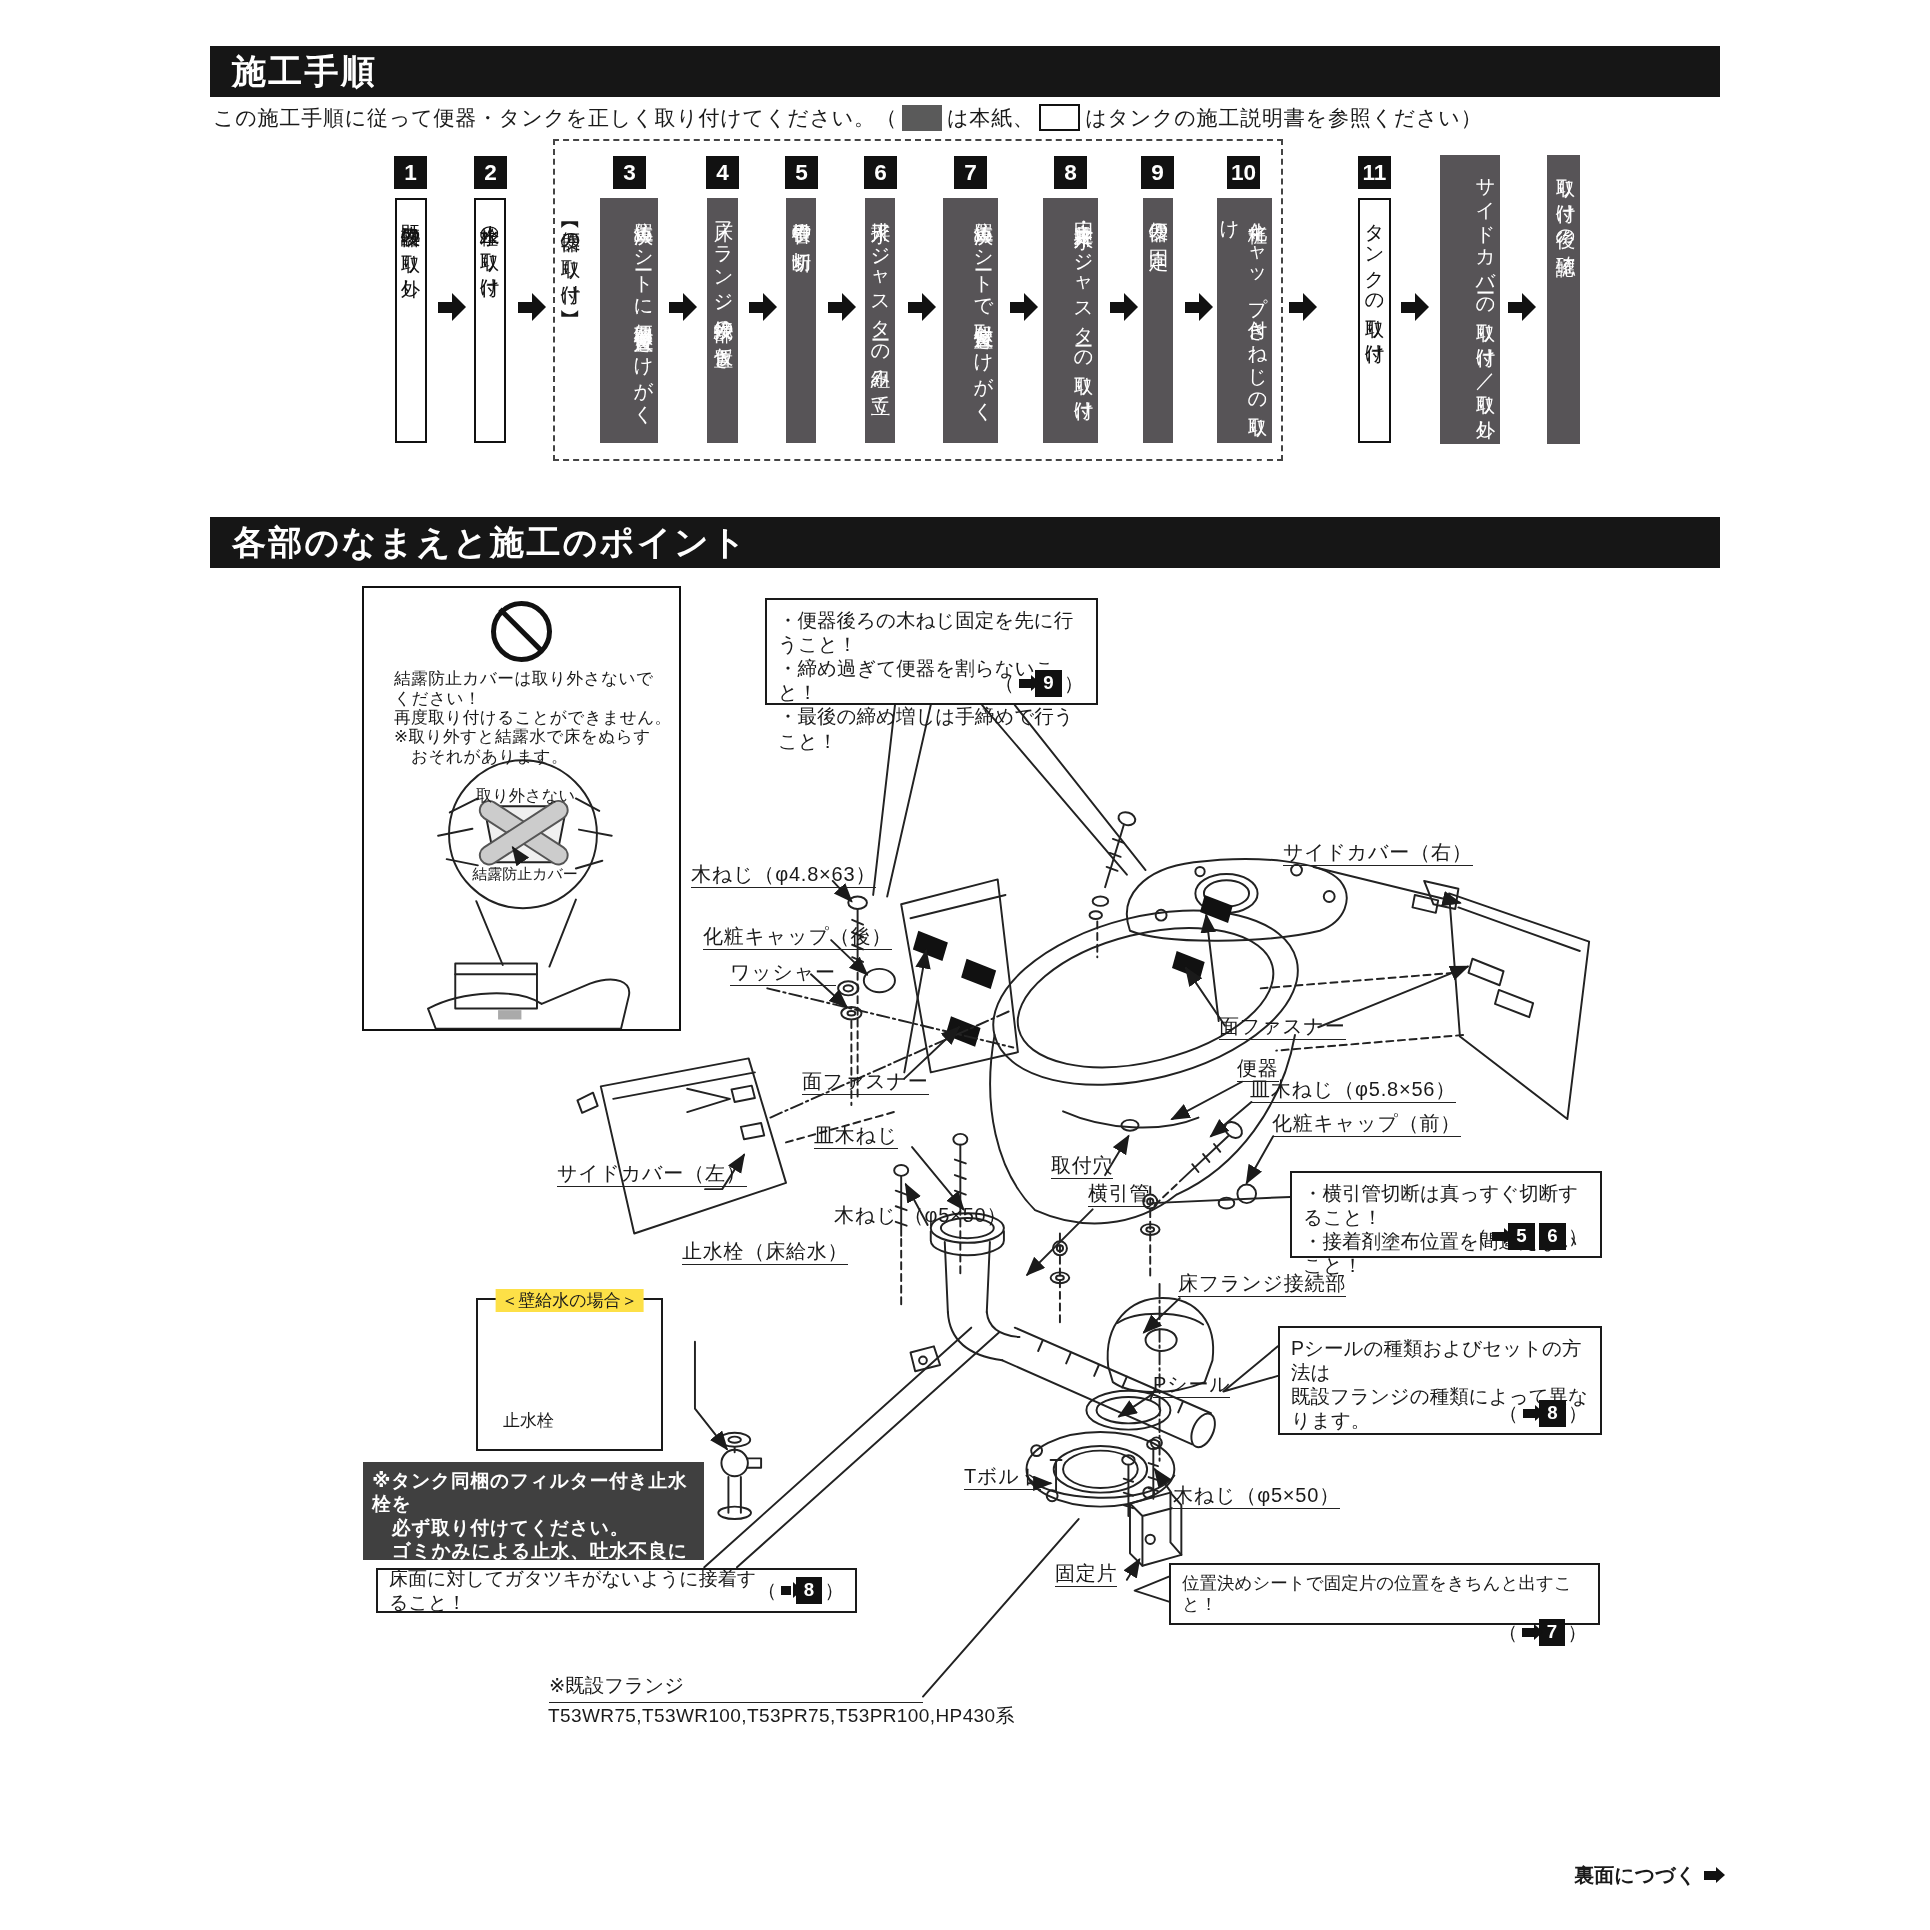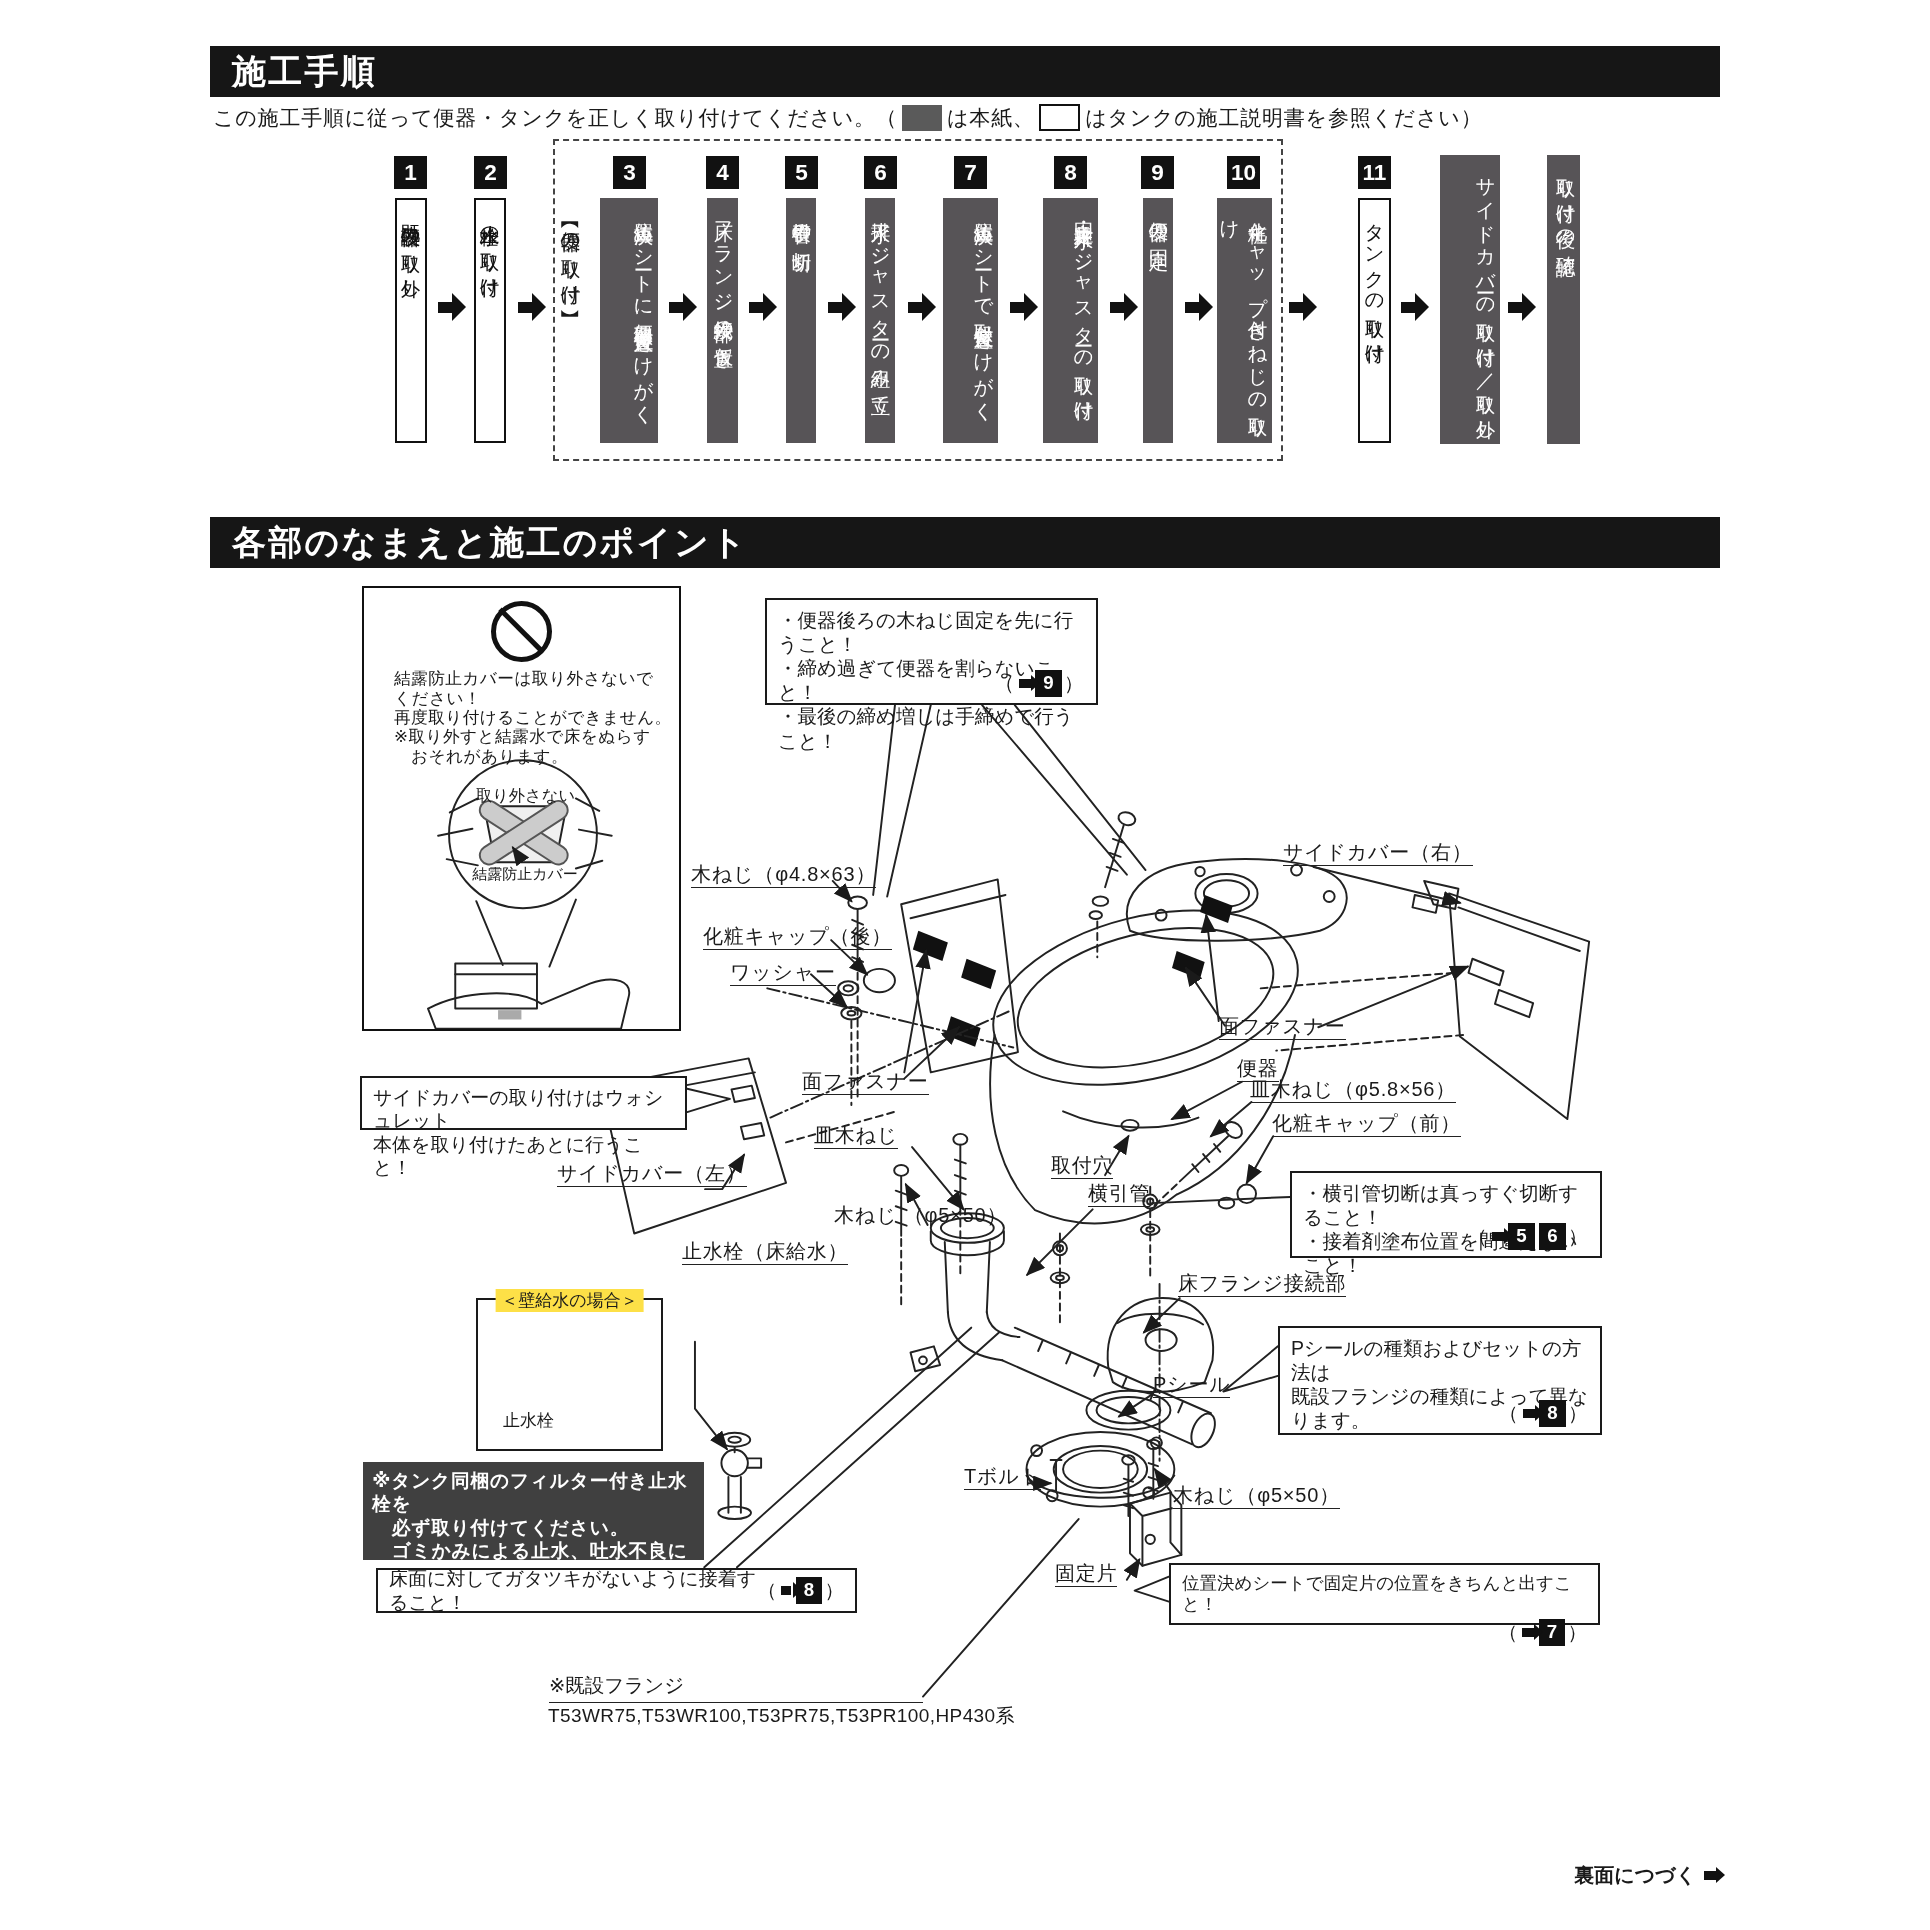--- a/index.html
+++ b/index.html
@@ -335,24 +335,20 @@
   <div class="abs plabel ml" style="left:834px;top:1202px;line-height:1.3;">木ねじ
 （φ5×50）</div>
   <div class="abs plabel" style="left:1178px;top:1270px;"><span class="u">床フランジ接続部</span></div>
   <div class="abs plabel" style="left:1153px;top:1371px;"><span class="u">Pシール</span></div>
   <div class="abs plabel" style="left:1173px;top:1482px;"><span class="u">木ねじ（φ5×50）</span></div>
   <div class="abs plabel" style="left:964px;top:1463px;"><span class="u">Tボルト</span></div>
   <div class="abs plabel" style="left:1055px;top:1560px;"><span class="u">固定片</span></div>
   <div class="abs plabel" style="left:682px;top:1238px;"><span class="u">止水栓（床給水）</span></div>
   <div class="abs plabel" style="left:557px;top:1160px;"><span class="u">サイドカバー（左）</span></div>
 
-  <div class="abs callout" style="left:360px;top:1076px;width:327px;height:54px;">
-    <div class="ml" style="font-size:19px;">サイドカバーの取り付けはウォシュレット
-本体を取り付けたあとに行うこと！</div>
-  </div>
 
   <div class="abs callout" style="left:1290px;top:1171px;width:312px;height:87px;">
     <div class="ml">・横引管切断は真っすぐ切断すること！
 ・接着剤塗布位置を間違えないこと！</div>
     <div class="ref-row abs-br">
       <span>（</span>
       <span class="mini-arrow"></span>
       <span class="ref-badge">5</span>
       <span class="ref-badge">6</span>
       <span>）</span>

